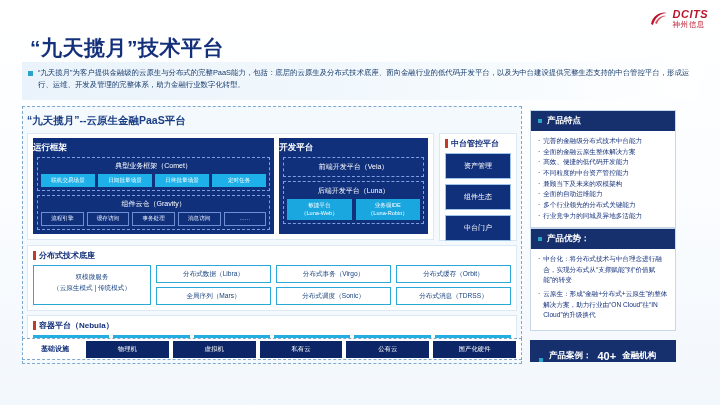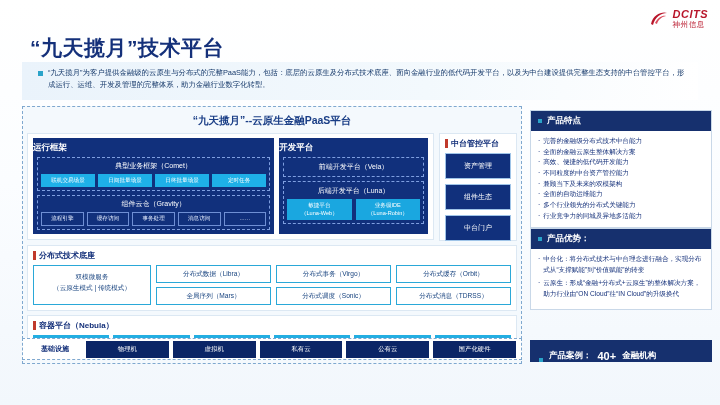--- a/index.html
+++ b/index.html
@@ -17,28 +17,28 @@
   .logo-txt{line-height:1;}
   .logo-en{font-size:11px;font-weight:bold;color:#b8152a;letter-spacing:.5px;font-style:italic;}
   .logo-cn{font-size:7.5px;color:#b8152a;letter-spacing:.6px;margin-top:1px;}
 
   
   .title{position:absolute;left:30px;top:34px;font-size:21px;font-weight:bold;color:#14307a;letter-spacing:.5px;}
 
   
   .intro{position:absolute;left:22px;top:62px;width:676px;height:38px;
     background:linear-gradient(90deg,#eaf3fb 0%,#f3f9fd 60%,#ffffff 100%);
-    display:flex;padding:5px 8px 0 14px;box-sizing:border-box;}
+    display:flex;padding:5px 8px 0 4px;box-sizing:border-box;}
   .intro-sq{width:5px;height:5px;background:#2aa3c9;margin:4px 5px 0 2px;flex:none;}
   .intro-text{font-size:7.4px;line-height:1.65;color:#173a6b;}
 
   
   .frame{position:absolute;left:22px;top:106px;width:500px;height:258px;
     border:1px dashed #7fa8cf;background:#f4f9fd;box-sizing:border-box;padding:4px;}
-  .frame-title{text-align:center;font-size:10.5px;font-weight:bold;color:#1a3e86;padding:3px 0 5px;}
+  .frame-title{text-align:left;font-size:10.5px;font-weight:bold;color:#1a3e86;padding:3px 0 5px;}
 
   .whitebox{background:#ffffff;border:1px solid #dce8f3;box-sizing:border-box;padding:4px 5px 5px;}
   .sec-head{display:flex;align-items:center;gap:3px;margin-bottom:4px;}
   .sec-bar{width:3px;height:9px;background:#c0392b;flex:none;}
   .sec-title{font-size:8px;font-weight:bold;color:#14307a;}
 
   .row1{display:flex;gap:5px;align-items:flex-start;}
   .col-left{flex:1;}
   .col-right{width:78px;flex:none;}
 
@@ -67,21 +67,21 @@
   .cont-cell{flex:1;background:#23aee2;color:#fff;font-size:6.4px;text-align:center;padding:4px 0;}
 
   
   .infra{position:absolute;left:22px;top:338px;width:500px;height:22px;
      border:1px dashed #7fa8cf;background:#ffffff;box-sizing:border-box;
      display:flex;align-items:center;padding:0 5px;gap:4px;}
   .infra-label{width:54px;flex:none;font-size:7px;font-weight:bold;color:#14307a;text-align:center;}
   .infra-cell{flex:1;background:#0b2566;color:#fff;font-size:6.4px;text-align:center;padding:4px 0;}
 
   
-  .panel{position:absolute;left:530px;width:182px;border:1px solid #c9d8e8;background:#fff;box-sizing:border-box;}
+  .panel{position:absolute;left:530px;width:146px;border:1px solid #c9d8e8;background:#fff;box-sizing:border-box;}
   .p-head{background:#16306e;color:#fff;font-size:8.5px;font-weight:bold;padding:4px 7px;display:flex;align-items:center;gap:5px;}
   .p-sq{width:4px;height:4px;background:#2aa3c9;flex:none;}
   .p-body{padding:5px 7px 6px;}
   .p-li{font-size:6.6px;color:#14307a;line-height:1.62;display:flex;gap:3px;}
   .p-dot{flex:none;}
   .p-li-adv{font-size:6.6px;color:#14307a;line-height:1.62;display:flex;gap:3px;margin-bottom:3px;}
 
   .panel-feat{top:110px;}
   .panel-adv{top:228px;}
   .panel-case{top:340px;height:22px;background:#16306e;border:none;display:flex;align-items:flex-end;padding:0 9px;gap:6px;}

